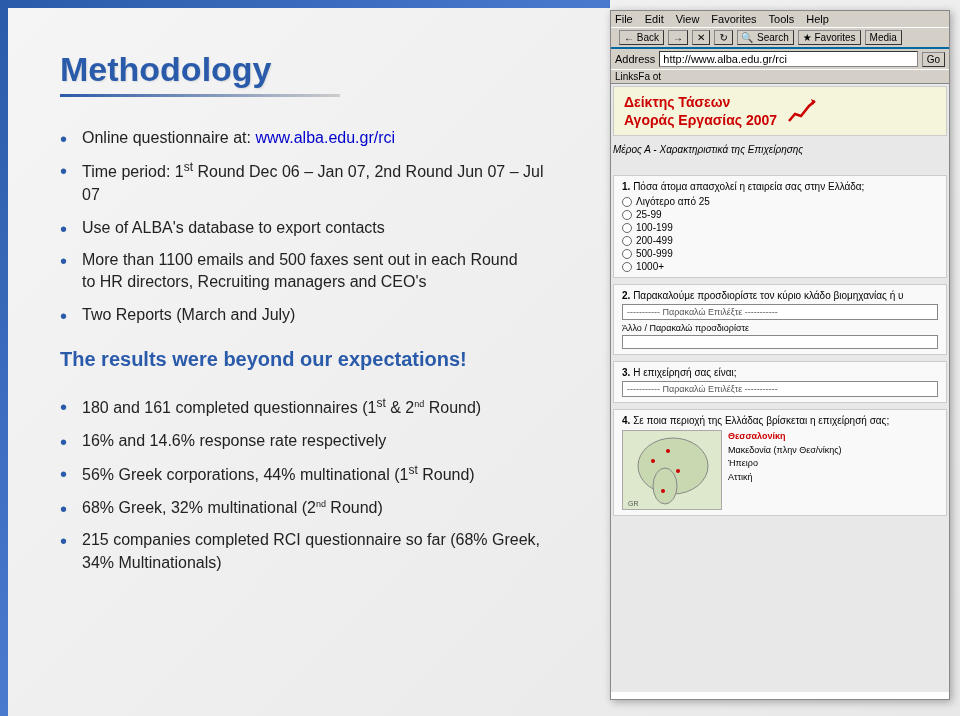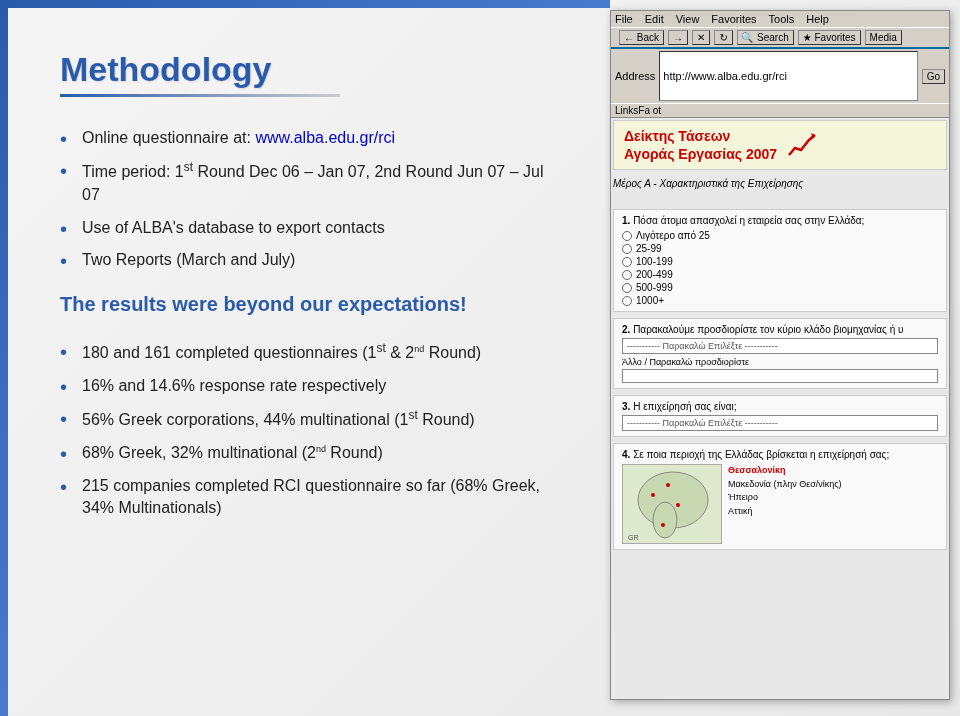--- a/index.html
+++ b/index.html
@@ -176,21 +176,21 @@
 
     .address-label {
       font-size: 11px;
       color: #000;
     }
 
     .address-field {
       flex: 1;
       background: #fff;
       border: 1px inset #888;
-      padding: 18px 3px;
+      padding: 1px 3px;
       font-size: 11px;
       color: #000;
     }
 
     .links-toolbar {
       display: flex;
       align-items: center;
       padding: 1px 4px;
       background: #d4d0c8;
       font-size: 10px;
@@ -328,20 +328,24 @@
 
       <ul class="content-list">
         <li>
           Online questionnaire at:&nbsp;<span class="link-text">www.alba.edu.gr/rci</span>
         </li>
         <li>
           Time period: 1<sup class="sup-st">st</sup> Round Dec 06 – Jan 07, 2nd Round Jun 07 – Jul 07
         </li>
         <li>
           Use of ALBA's database to export contacts
+        </li>
+        <li>
+          More than 1100 emails and 500 faxes sent out in each Round<br>
+          to HR directors, Recruiting managers and CEO's
         </li>
         <li>
           Two Reports (March and July)
         </li>
       </ul>
 
       <p class="results-heading">The results were beyond our expectations!</p>
 
       <ul class="content-list">
         <li>

